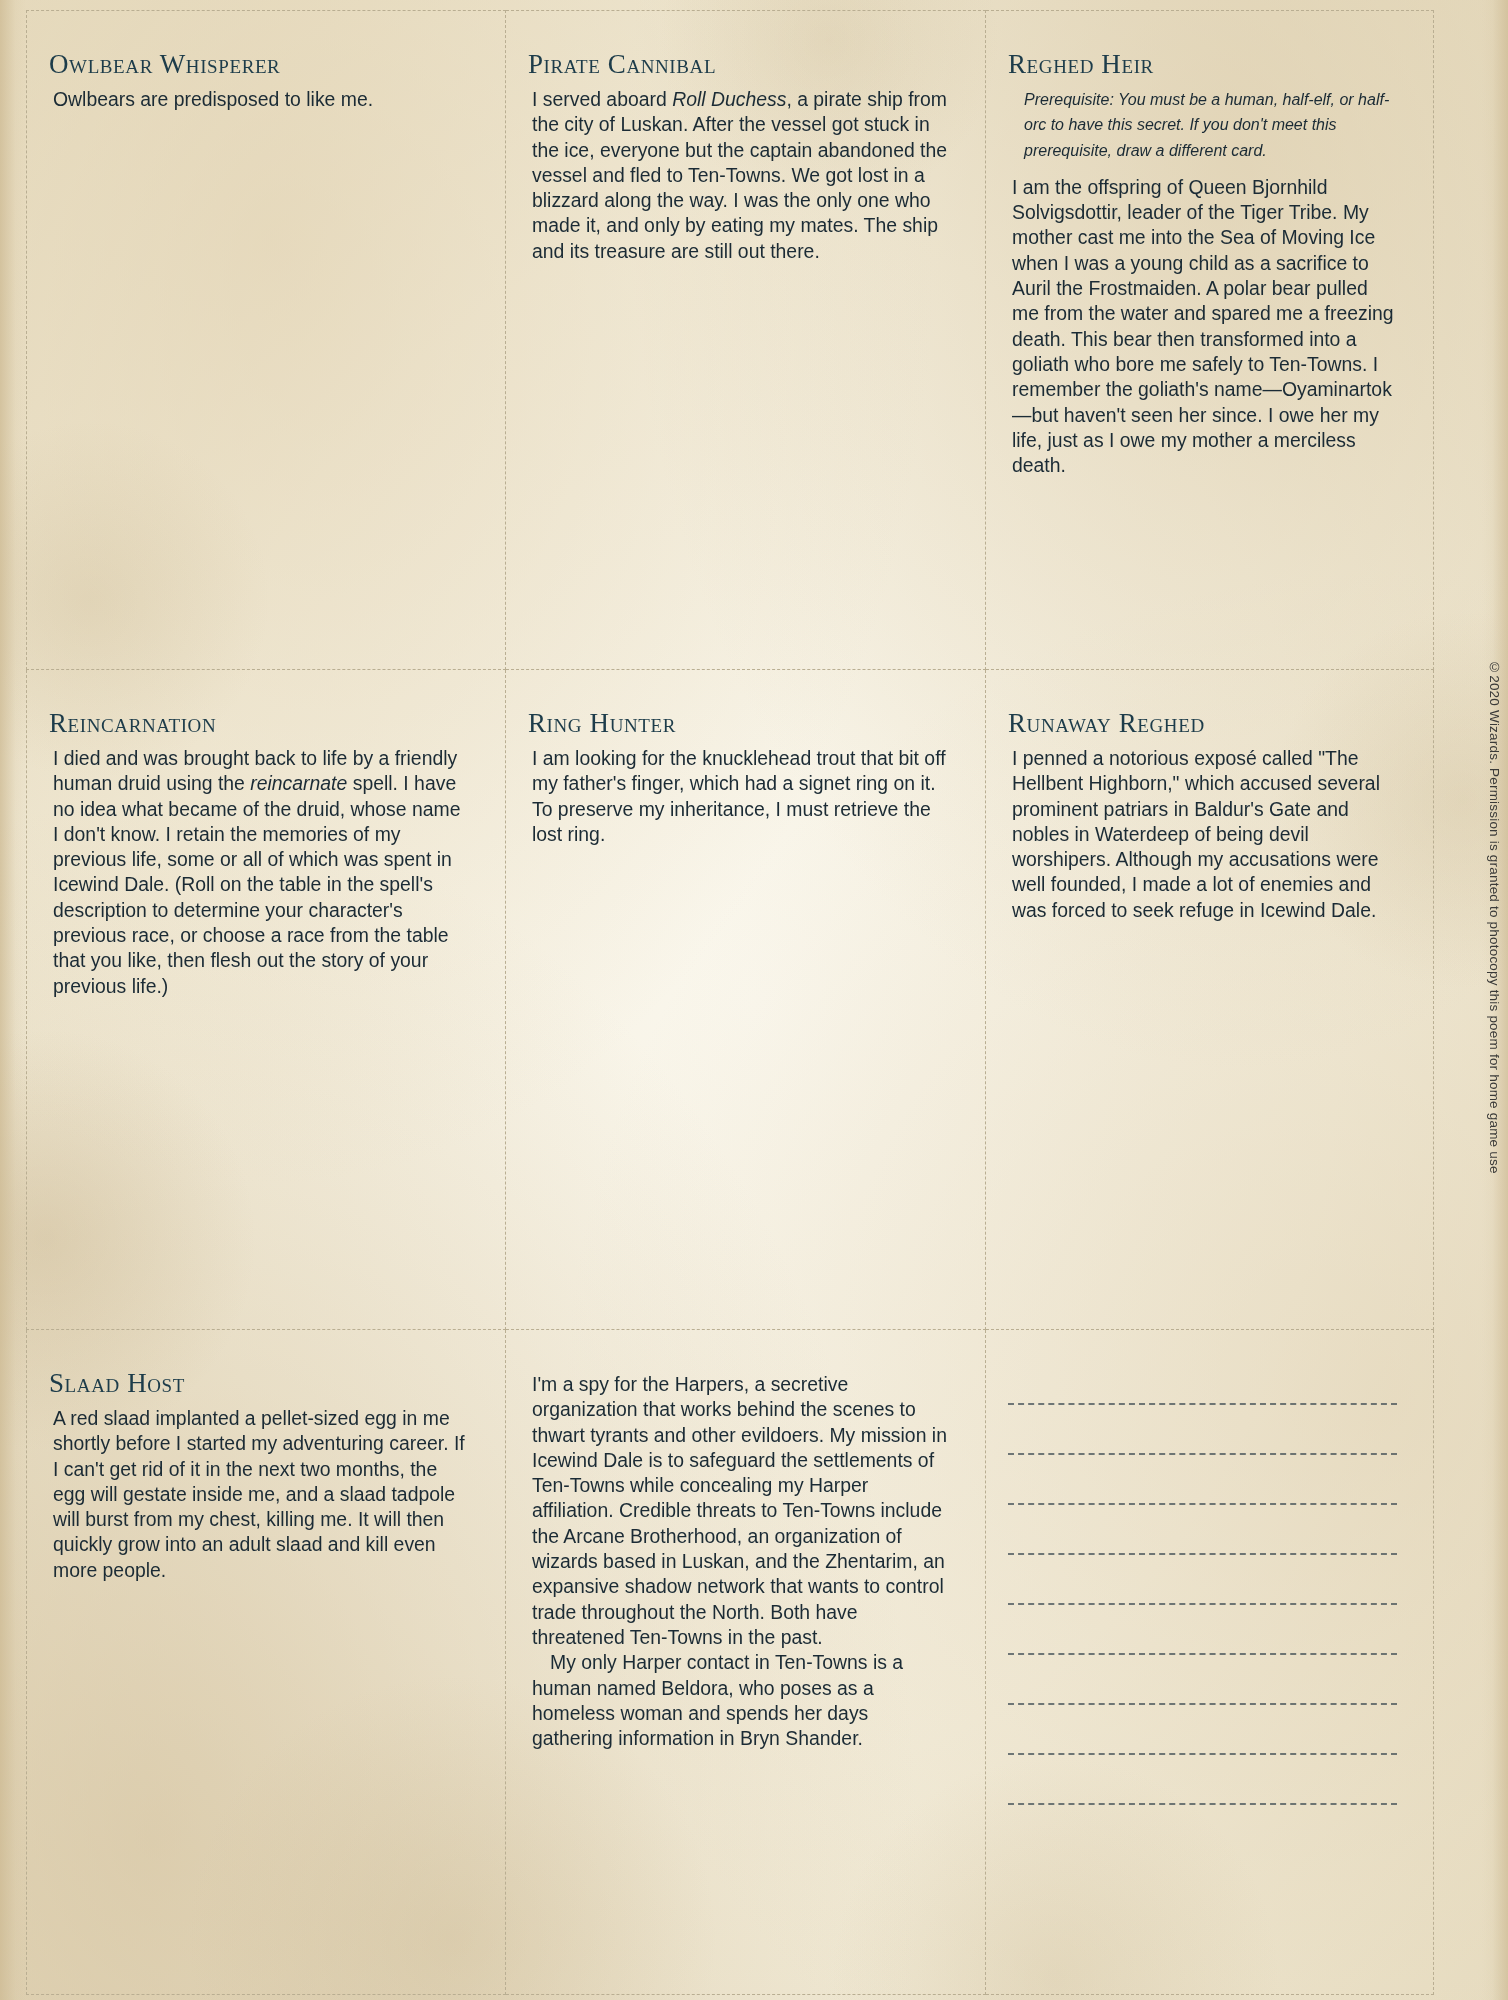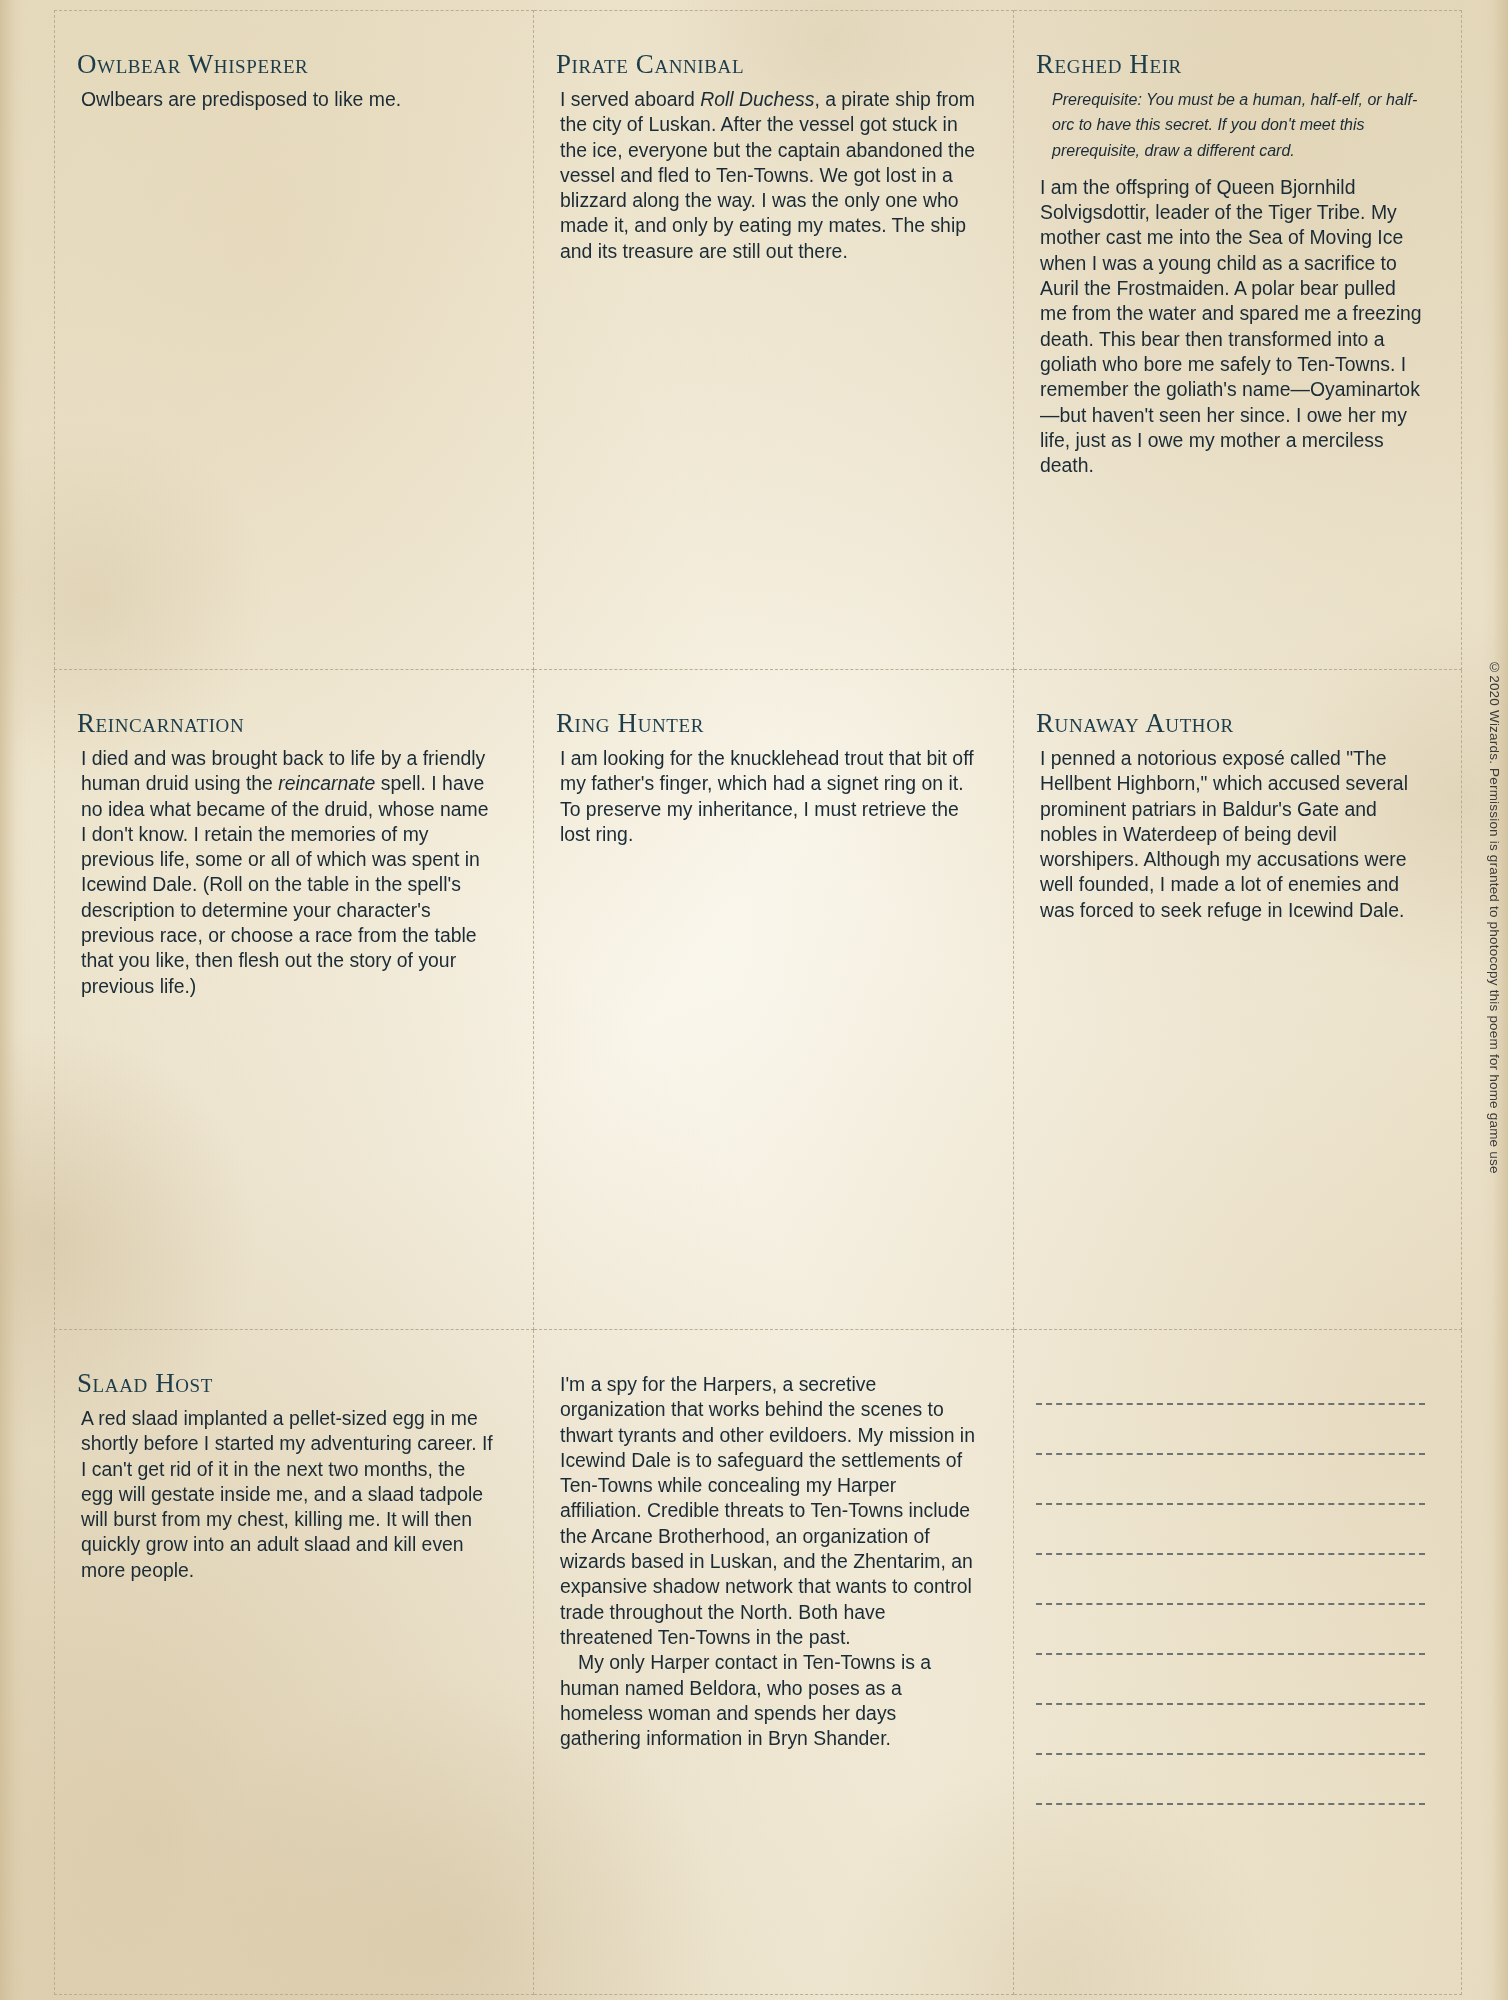--- a/index.html
+++ b/index.html
@@ -54,21 +54,21 @@
     left: 0;
     background: linear-gradient(to right, rgba(205,186,147,0.75) 0%, rgba(205,186,147,0.12) 60%, rgba(205,186,147,0) 100%);
   }
   .edge.right {
     right: 0;
     background: linear-gradient(to left, rgba(205,186,147,0.7) 0%, rgba(205,186,147,0.1) 60%, rgba(205,186,147,0) 100%);
   }
 
   .grid {
     position: absolute;
-    left: 54px;
+    left: 26px;
     top: 10px;
     width: 1408px;
     height: 1985px;
     display: grid;
     grid-template-columns: 480px 480px 448px;
     grid-template-rows: 660px 660px 665px;
     box-sizing: border-box;
   }
 
   .cell {
@@ -179,21 +179,21 @@
     </div>
 
     <div class="cell">
       <h2 class="card-title">Ring Hunter</h2>
       <div class="body-text">
         <p>I am looking for the knucklehead trout that bit off my father's finger, which had a signet ring on it. To preserve my inheritance, I must retrieve the lost ring.</p>
       </div>
     </div>
 
     <div class="cell">
-      <h2 class="card-title">Runaway Author</h2>
+      <h2 class="card-title">Runaway Reghed</h2>
       <div class="body-text">
         <p>I penned a notorious exposé called "The Hellbent Highborn," which accused several prominent patriars in Baldur's Gate and nobles in Waterdeep of being devil worshipers. Although my accusations were well founded, I made a lot of enemies and was forced to seek refuge in Icewind Dale.</p>
       </div>
     </div>
 
     <div class="cell col1">
       <h2 class="card-title">Slaad Host</h2>
       <div class="body-text">
         <p>A red slaad implanted a pellet-sized egg in me shortly before I started my adventuring career. If I can't get rid of it in the next two months, the egg will gestate inside me, and a slaad tadpole will burst from my chest, killing me. It will then quickly grow into an adult slaad and kill even more people.</p>
       </div>

